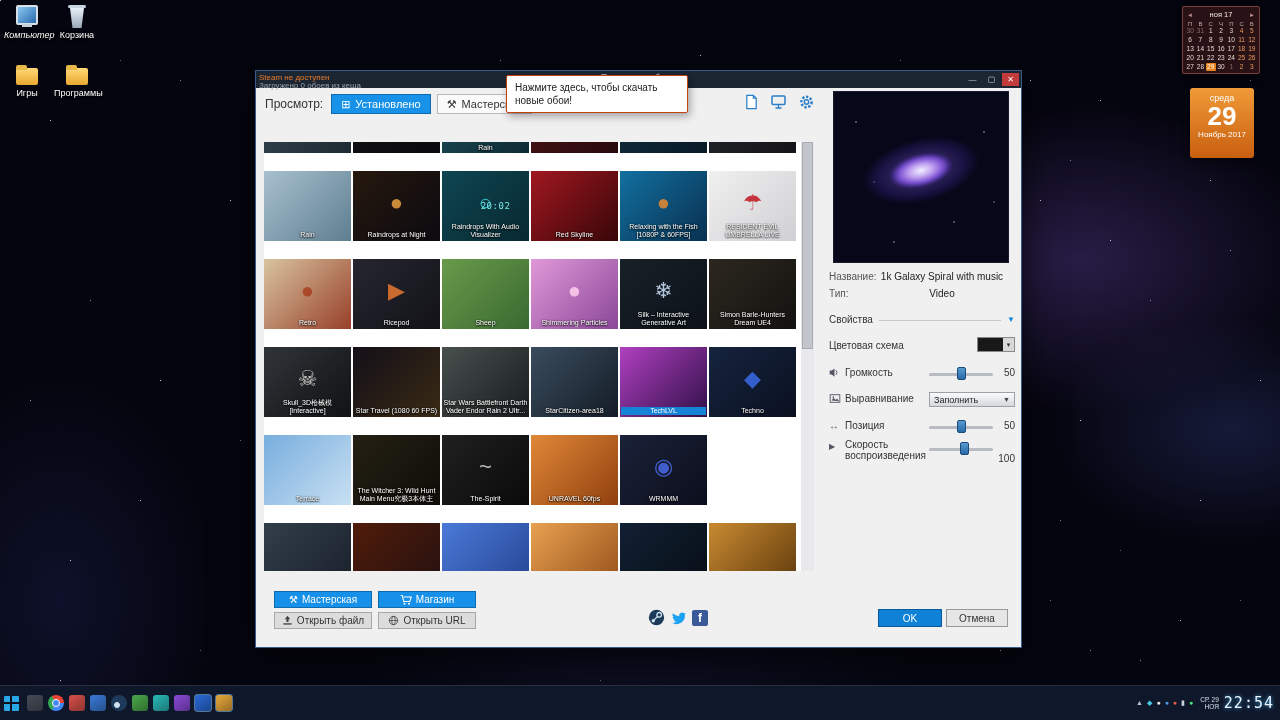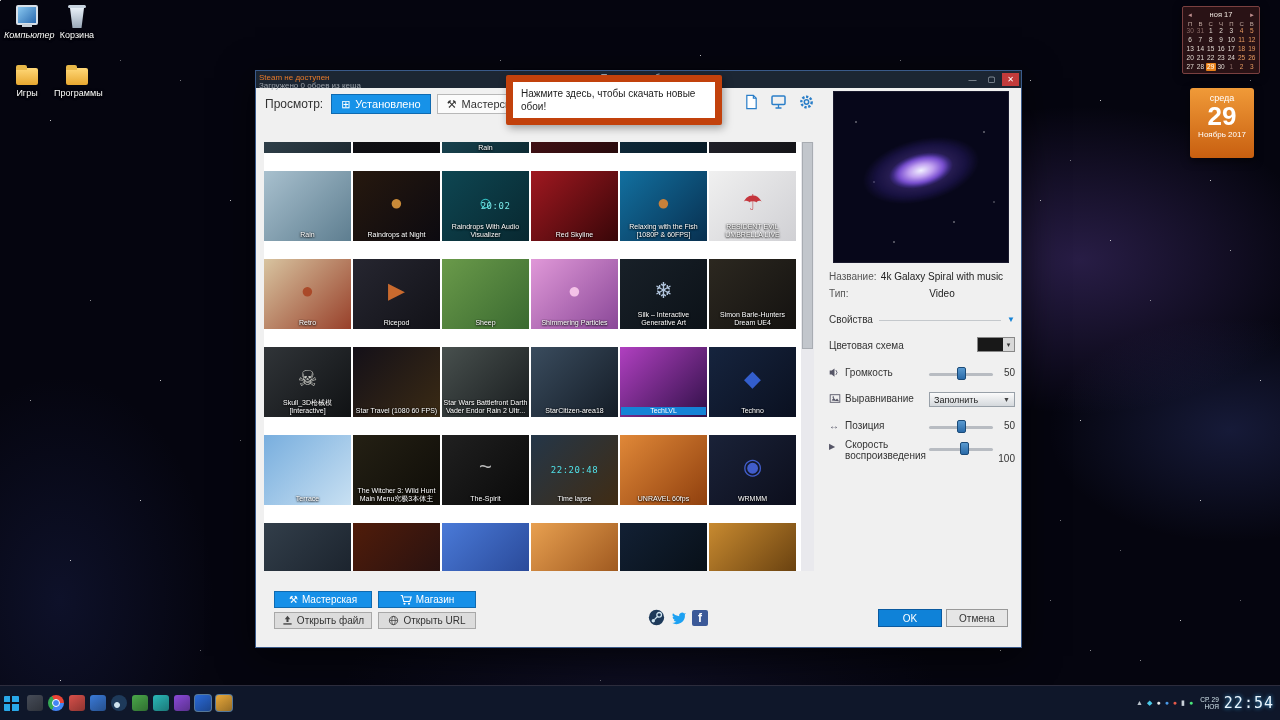--- a/index.html
+++ b/index.html
@@ -57,21 +57,21 @@
   .status1{position:absolute;left:3px;top:2px;font-size:8px;color:#e87a2a;z-index:10}
   .status2{position:absolute;left:3px;top:10px;font-size:8px;color:#9aa0a8;z-index:10}
   .tabrow{position:absolute;left:9px;top:23px;display:flex;align-items:center;gap:6px;z-index:5}
   .viewlbl{font-size:12px;color:#333;margin-right:2px}
   .tab{height:20px;padding:0 9px;font-size:11px;display:flex;align-items:center;gap:5px;cursor:pointer}
   .tab.active{background:#1792e8;color:#fff;border:1px solid #0f6ab0}
   .tab.inactive{background:#fbfbfb;color:#333;border:1px solid #b8b8b8}
   .tabicon{font-size:11px}
   .winicons{position:absolute;left:488px;top:23px;display:flex;gap:11px;align-items:center;color:#2a7ec8}
   .winicons svg{cursor:pointer}
-  .tooltip{position:absolute;left:250px;top:4px;width:216px;background:#fff;border:7px solid #c2410c;border-radius:2px;box-shadow:2px 3px 8px rgba(0,0,0,.35);font-size:10px;color:#222;padding:5px 8px;z-index:60;line-height:13px}
+  .tooltip{position:absolute;left:250px;top:4px;width:182px;background:#fff;border:1px solid #c2410c;border-radius:2px;box-shadow:2px 3px 8px rgba(0,0,0,.35);font-size:10px;color:#222;padding:5px 8px;z-index:60;line-height:13px}
   .searchrow{position:absolute;left:8px;top:50px;width:558px;height:18px}
   .searchbox{position:absolute;left:0;top:0;width:176px;height:18px}
   .searchbox input{width:100%;height:100%;border:1px solid #9aa2aa;font-size:10px;padding:0 18px 0 5px;font-family:inherit;color:#333}
   .mag{position:absolute;right:3px;top:3px;color:#667}
   .filters{position:absolute;left:186px;top:2px;display:flex;align-items:center;gap:3px;color:#1a7ad2;font-size:10px;cursor:pointer}
   .collapse{position:absolute;left:383px;top:0;width:22px;height:17px;background:#5a6268;color:#eef;font-size:7px;text-align:center;line-height:17px;cursor:pointer}
   .sortdd{position:absolute;left:407px;top:0;width:150px;height:17px;background:linear-gradient(#fcfcfc,#d0d4d8);border:1px solid #99a1a8;font-size:10px;color:#222;display:flex;align-items:center;justify-content:center;cursor:pointer}
   .sortdd .dda{position:absolute;right:4px;font-size:7px;color:#444}
   
   #gridwrap{position:absolute;left:8px;top:71px;width:550px;height:429px;background:#fff;overflow:hidden}
@@ -349,24 +349,20 @@
         <div class="thumb" style="background: linear-gradient(135deg, rgb(120, 174, 222), rgb(200, 224, 242));">
           <div class="ttl">Terrace</div>
         </div>
         <div class="thumb" style="background: linear-gradient(135deg, rgb(36, 32, 20), rgb(15, 13, 8));">
           <div class="ttl">The Witcher 3: Wild Hunt Main Menu究极3本体主</div>
         </div>
         <div class="thumb" style="background: linear-gradient(135deg, rgb(32, 32, 32), rgb(10, 10, 10));">
           <div class="tglyph" style="color: rgb(216, 216, 216);">~</div>
           <div class="ttl">The-Spirit</div>
         </div>
-        <div class="thumb" style="background: linear-gradient(135deg, rgb(36, 54, 72), rgb(64, 44, 20));">
-          <div class="tovl" style="color: rgb(80, 224, 232);">22:20:48</div>
-          <div class="ttl">Time lapse</div>
-        </div>
         <div class="thumb" style="background: linear-gradient(135deg, rgb(224, 136, 56), rgb(144, 64, 14));">
           <div class="ttl">UNRAVEL 60fps</div>
         </div>
         <div class="thumb" style="background: linear-gradient(135deg, rgb(26, 34, 56), rgb(12, 14, 28));">
           <div class="tglyph" style="color: rgb(74, 106, 232);">◉</div>
           <div class="ttl">WRMMM</div>
         </div>
       </div>
     <div id="grid-bottom">
         <div class="thumb" style="background: linear-gradient(135deg, rgb(50, 62, 74), rgb(28, 36, 46));"></div>
@@ -422,21 +418,21 @@
     <span class="fbico">f</span>
   </div>
 
   <div class="rpanel">
     <div class="preview">
         <div class="galaxy"></div>
       </div>
 
     <div class="pr" style="top:200px">
       <span class="plbl">Название:</span>
-      <span class="pval">4k Galaxy Spiral with music</span>
+      <span class="pval">1k Galaxy Spiral with music</span>
     </div>
     <div class="pr" style="top:217px">
       <span class="plbl">Тип:</span>
       <span class="pval">Video</span>
     </div>
 
     <div class="props" style="top:243px">
       <span>Свойства</span>
       <span class="pline"></span>
       <span class="parrow">▼</span>

